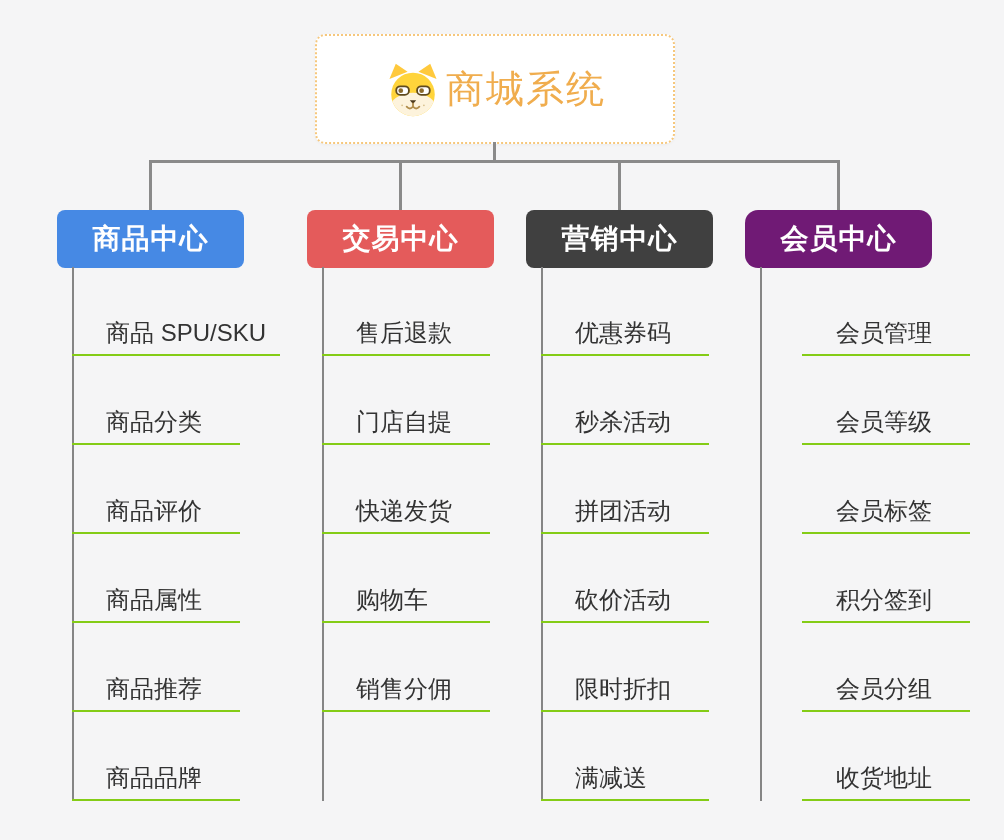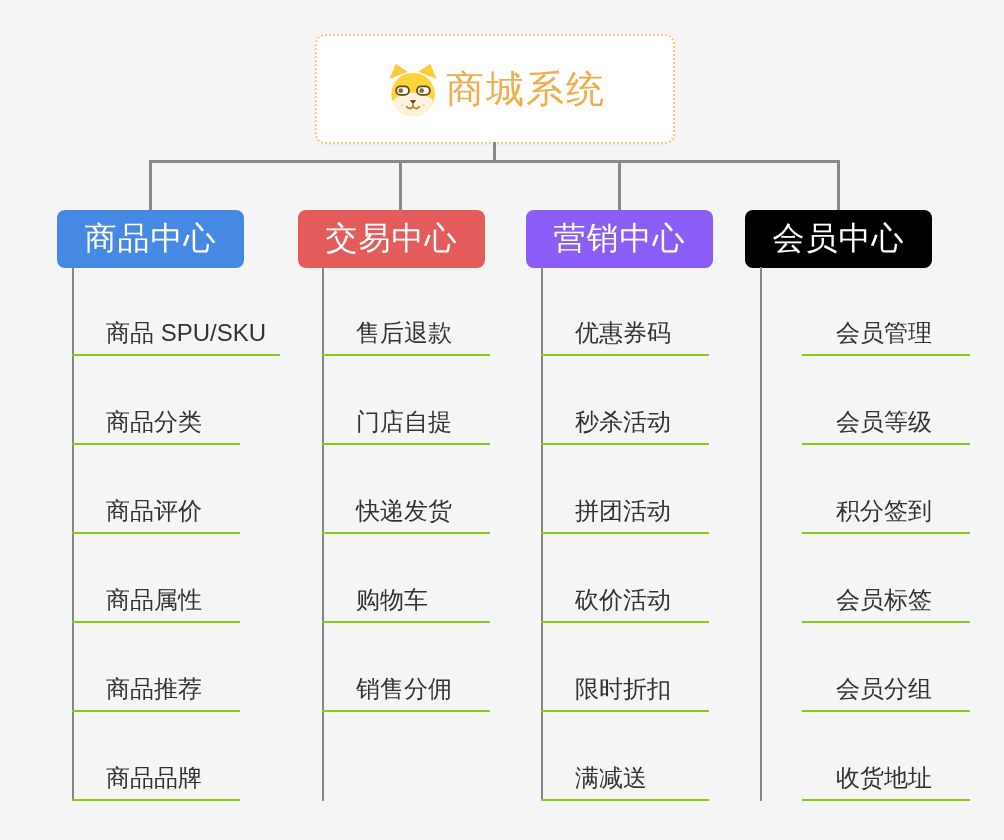--- a/index.html
+++ b/index.html
@@ -51,27 +51,28 @@
   
   .branch-header {
     position: absolute;
     top: 210px;
     width: 187px; height: 58px;
     border-radius: 8px;
     display: flex;
     align-items: center;
     justify-content: center;
     color: #ffffff;
-    font-size: 32px;
+    font-size: 28px;
     letter-spacing: 1px;
     box-sizing: border-box;
     cursor: pointer;
+    font-weight: bold;
   }
   .bh-0 { left: 57px; }
-  .bh-1 { left: 298px; }
+  .bh-1 { left: 307px; }
   .bh-2 { left: 526px; }
   .bh-3 { left: 745px; }
 
   
   .trunk { position: absolute; top: 267px; width: 2px; height: 534px; background: #858585; }
   .trunk-0 { left: 72px; }
   .trunk-1 { left: 322px; }
   .trunk-2 { left: 541px; }
   .trunk-3 { left: 760px; }
 
@@ -124,22 +125,22 @@
 
   <div class="line root-stem"></div>
   <div class="line bus"></div>
   <div class="line drop drop-0"></div>
   <div class="line drop drop-1"></div>
   <div class="line drop drop-2"></div>
   <div class="line drop drop-3"></div>
 
   <div class="branch-header bh-0" style="background: rgb(70, 137, 228);">商品中心</div>
   <div class="branch-header bh-1" style="background: rgb(228, 91, 91);">交易中心</div>
-  <div class="branch-header bh-2" style="background: #8b5cf6;">营销中心</div>
-  <div class="branch-header bh-3" style="background: #000000;">会员中心</div>
+  <div class="branch-header bh-2" style="background: #404040;">营销中心</div>
+  <div class="branch-header bh-3" style="background: #701a75; border-radius: 13px;">会员中心</div>
 
   <div class="trunk trunk-0"></div>
   <div class="trunk trunk-1"></div>
   <div class="trunk trunk-2"></div>
   <div class="trunk trunk-3"></div>
 
   <div class="item-col col-0">
     <div class="leaf-item">商品 SPU/SKU</div>
     <div class="leaf-item">商品分类</div>
     <div class="leaf-item">商品评价</div>
@@ -161,19 +162,19 @@
     <div class="leaf-item">秒杀活动</div>
     <div class="leaf-item">拼团活动</div>
     <div class="leaf-item">砍价活动</div>
     <div class="leaf-item">限时折扣</div>
     <div class="leaf-item">满减送</div>
   </div>
 
   <div class="item-col col-3">
     <div class="leaf-item">会员管理</div>
     <div class="leaf-item">会员等级</div>
+    <div class="leaf-item">会员标签</div>
     <div class="leaf-item">积分签到</div>
-    <div class="leaf-item">会员标签</div>
     <div class="leaf-item">会员分组</div>
     <div class="leaf-item">收货地址</div>
   </div>
 
 </div>
 
 </body></html>

